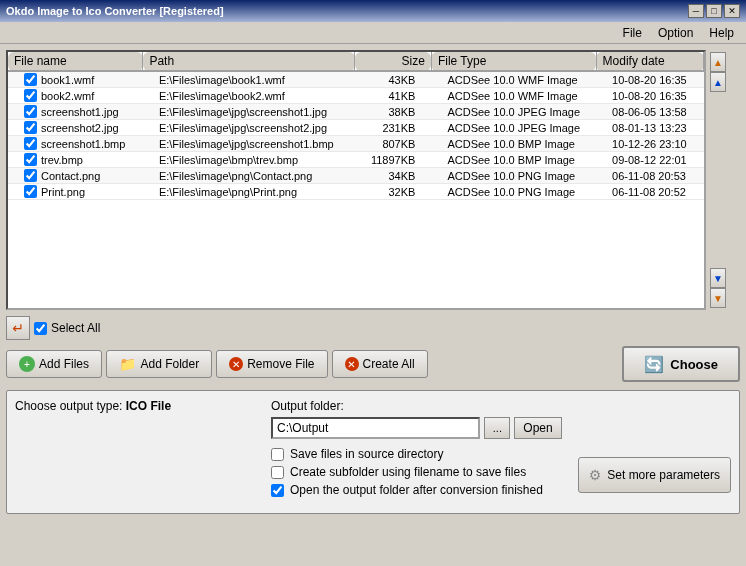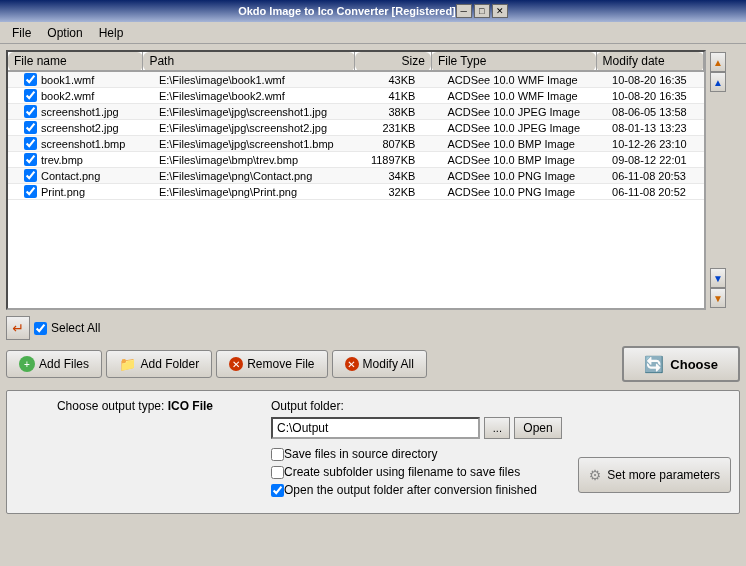--- a/index.html
+++ b/index.html
@@ -10,21 +10,21 @@
       width: 746px;
       height: 566px;
       overflow: hidden;
     }
     .title-bar {
       background: linear-gradient(to bottom, #0a246a, #a6b5d7);
       color: white;
       height: 22px;
       display: flex;
       align-items: center;
-      justify-content: center;
+      justify-content: space-between;
       padding: 0 6px;
       user-select: none;
     }
     .title-bar-text {
       font-size: 11px;
       font-weight: bold;
     }
     .title-bar-buttons {
       display: flex;
       gap: 2px;
@@ -40,20 +40,21 @@
       align-items: center;
       justify-content: center;
     }
     .menu-bar {
       background: #d4d0c8;
       height: 22px;
       display: flex;
       align-items: center;
       padding: 0 4px;
       border-bottom: 1px solid #a0a0a0;
+      justify-content: flex-end;
     }
     .menu-item {
       padding: 2px 8px;
       cursor: pointer;
       font-size: 12px;
     }
     .main-content {
       padding: 6px;
       background: #d4d0c8;
     }
@@ -140,21 +141,20 @@
       padding: 8px;
       border-radius: 2px;
     }
     .output-top {
       display: flex;
       gap: 16px;
       margin-bottom: 8px;
     }
     .output-type-section {
       min-width: 240px;
-      text-align: center;
     }
     .output-type-list {
       border: 2px inset #a0a0a0;
       background: white;
       height: 80px;
       overflow-y: auto;
     }
     .list-item-selected {
       background: #0a246a;
       color: white;
@@ -201,20 +201,21 @@
       font-size: 12px;
     }
     .checkbox-options {
       display: flex;
       flex-direction: column;
       gap: 4px;
     }
     .checkbox-row {
       display: flex;
       align-items: center;
+      gap: 6px;
       font-size: 12px;
     }
     .btn-params {
       height: 36px;
       padding: 0 10px;
       background: linear-gradient(to bottom, #f0f0f0, #d4d0c8);
       border: 1px solid #888;
       border-radius: 3px;
       cursor: pointer;
       font-size: 12px;
@@ -444,21 +445,21 @@
     <button class="btn">
       <span class="icon-folder">📁</span>
       <span>Add Folder</span>
     </button>
     <button class="btn">
       <span class="icon-remove">✕</span>
       <span>Remove File</span>
     </button>
     <button class="btn">
       <span class="icon-remove">✕</span>
-      <span>Modify All</span>
+      <span>Create All</span>
     </button>
     <button class="btn-convert">
       <span class="icon-convert">🔄</span>
       <span>Choose</span>
     </button>
   </div>
 
   <div class="output-panel">
     <div class="output-top">
       <div class="output-type-section">

